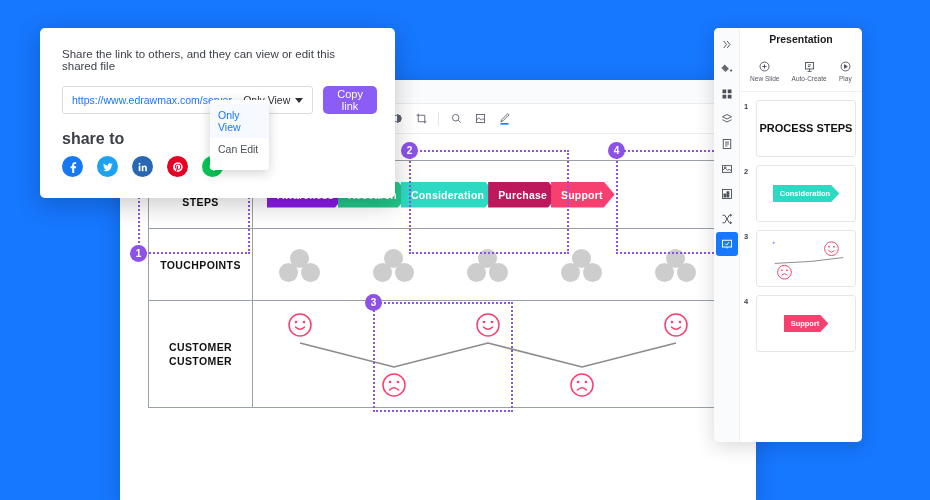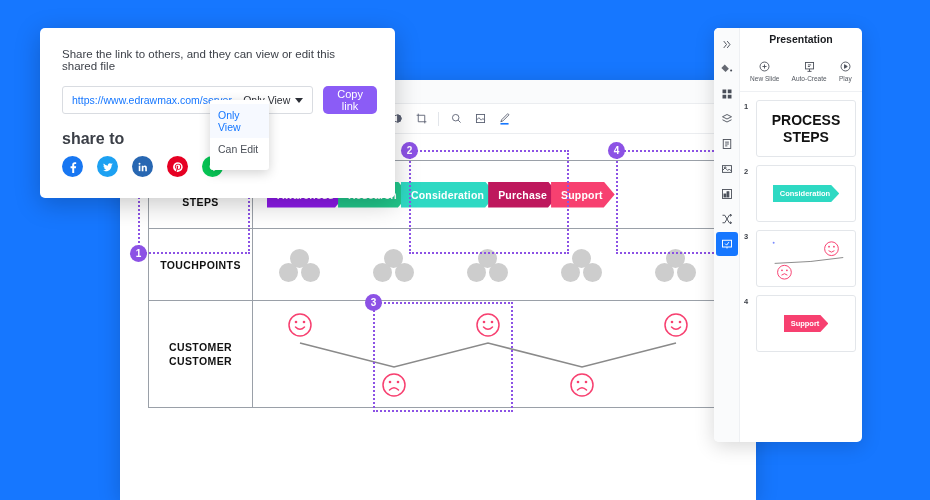--- a/index.html
+++ b/index.html
@@ -170,21 +170,21 @@
   .ptool { display: flex; flex-direction: column; align-items: center; gap: 2px; color: #4a4f59; }
   .ptool span { font-size: 6.5px; color: #52575f; }
   .slides { flex: 1; padding: 8px 6px 0 4px; overflow: hidden; }
   .slide-row { display: flex; gap: 4px; margin-bottom: 8px; }
   .slide-no { font-size: 7.5px; color: #3b3f47; width: 8px; padding-top: 2px; font-weight: bold; }
   .thumb {
     flex: 1; height: 57px; border: 1px solid #e3e6ea; border-radius: 3px;
     background: #fff; display: flex; align-items: center; justify-content: center;
     position: relative; overflow: hidden;
   }
-  .t-title { font-size: 14px; font-weight: bold; color: #111; text-align: center; line-height: 1.15; }
+  .t-title { font-size: 11px; font-weight: bold; color: #111; text-align: center; line-height: 1.15; }
   .t-chev {
     height: 17px; display: flex; align-items: center; justify-content: center;
     color: #fff; font-size: 7.5px; font-weight: bold; padding: 0 9px 0 7px;
     clip-path: polygon(0 0, calc(100% - 8px) 0, 100% 50%, calc(100% - 8px) 100%, 0 100%);
   }
 </style>
 </head>
 <body>
 
 <div class="editor-window">

